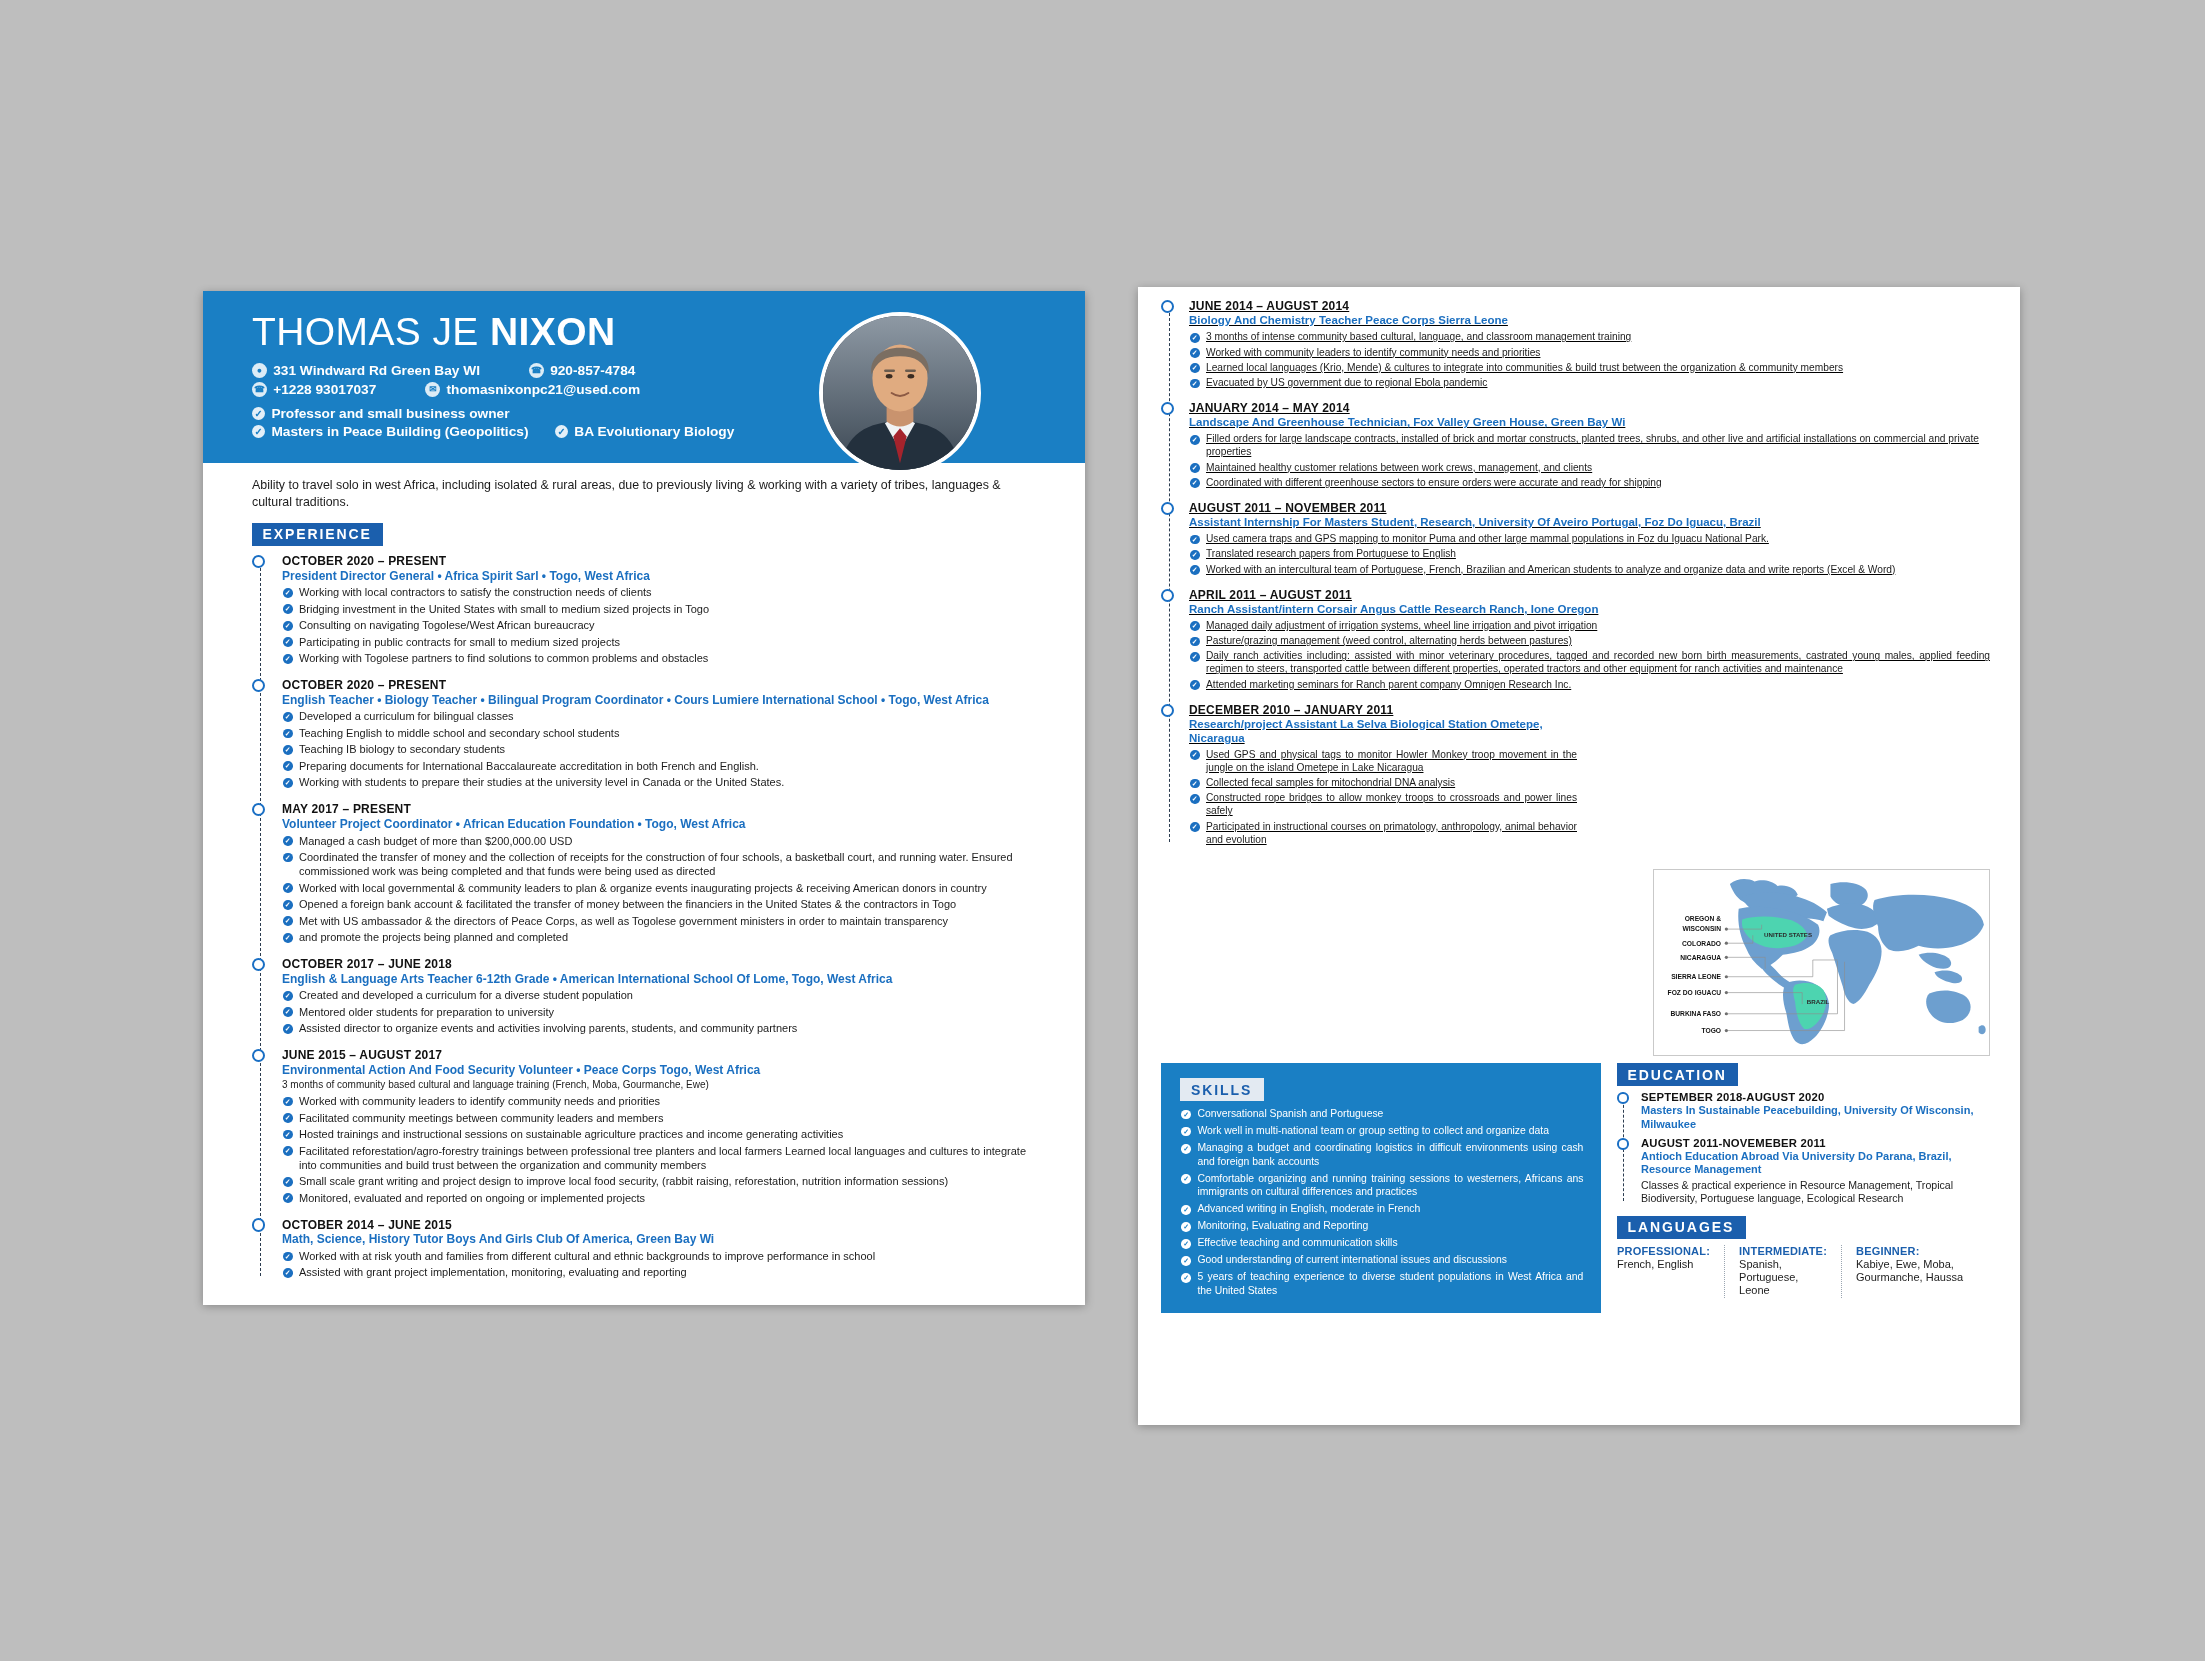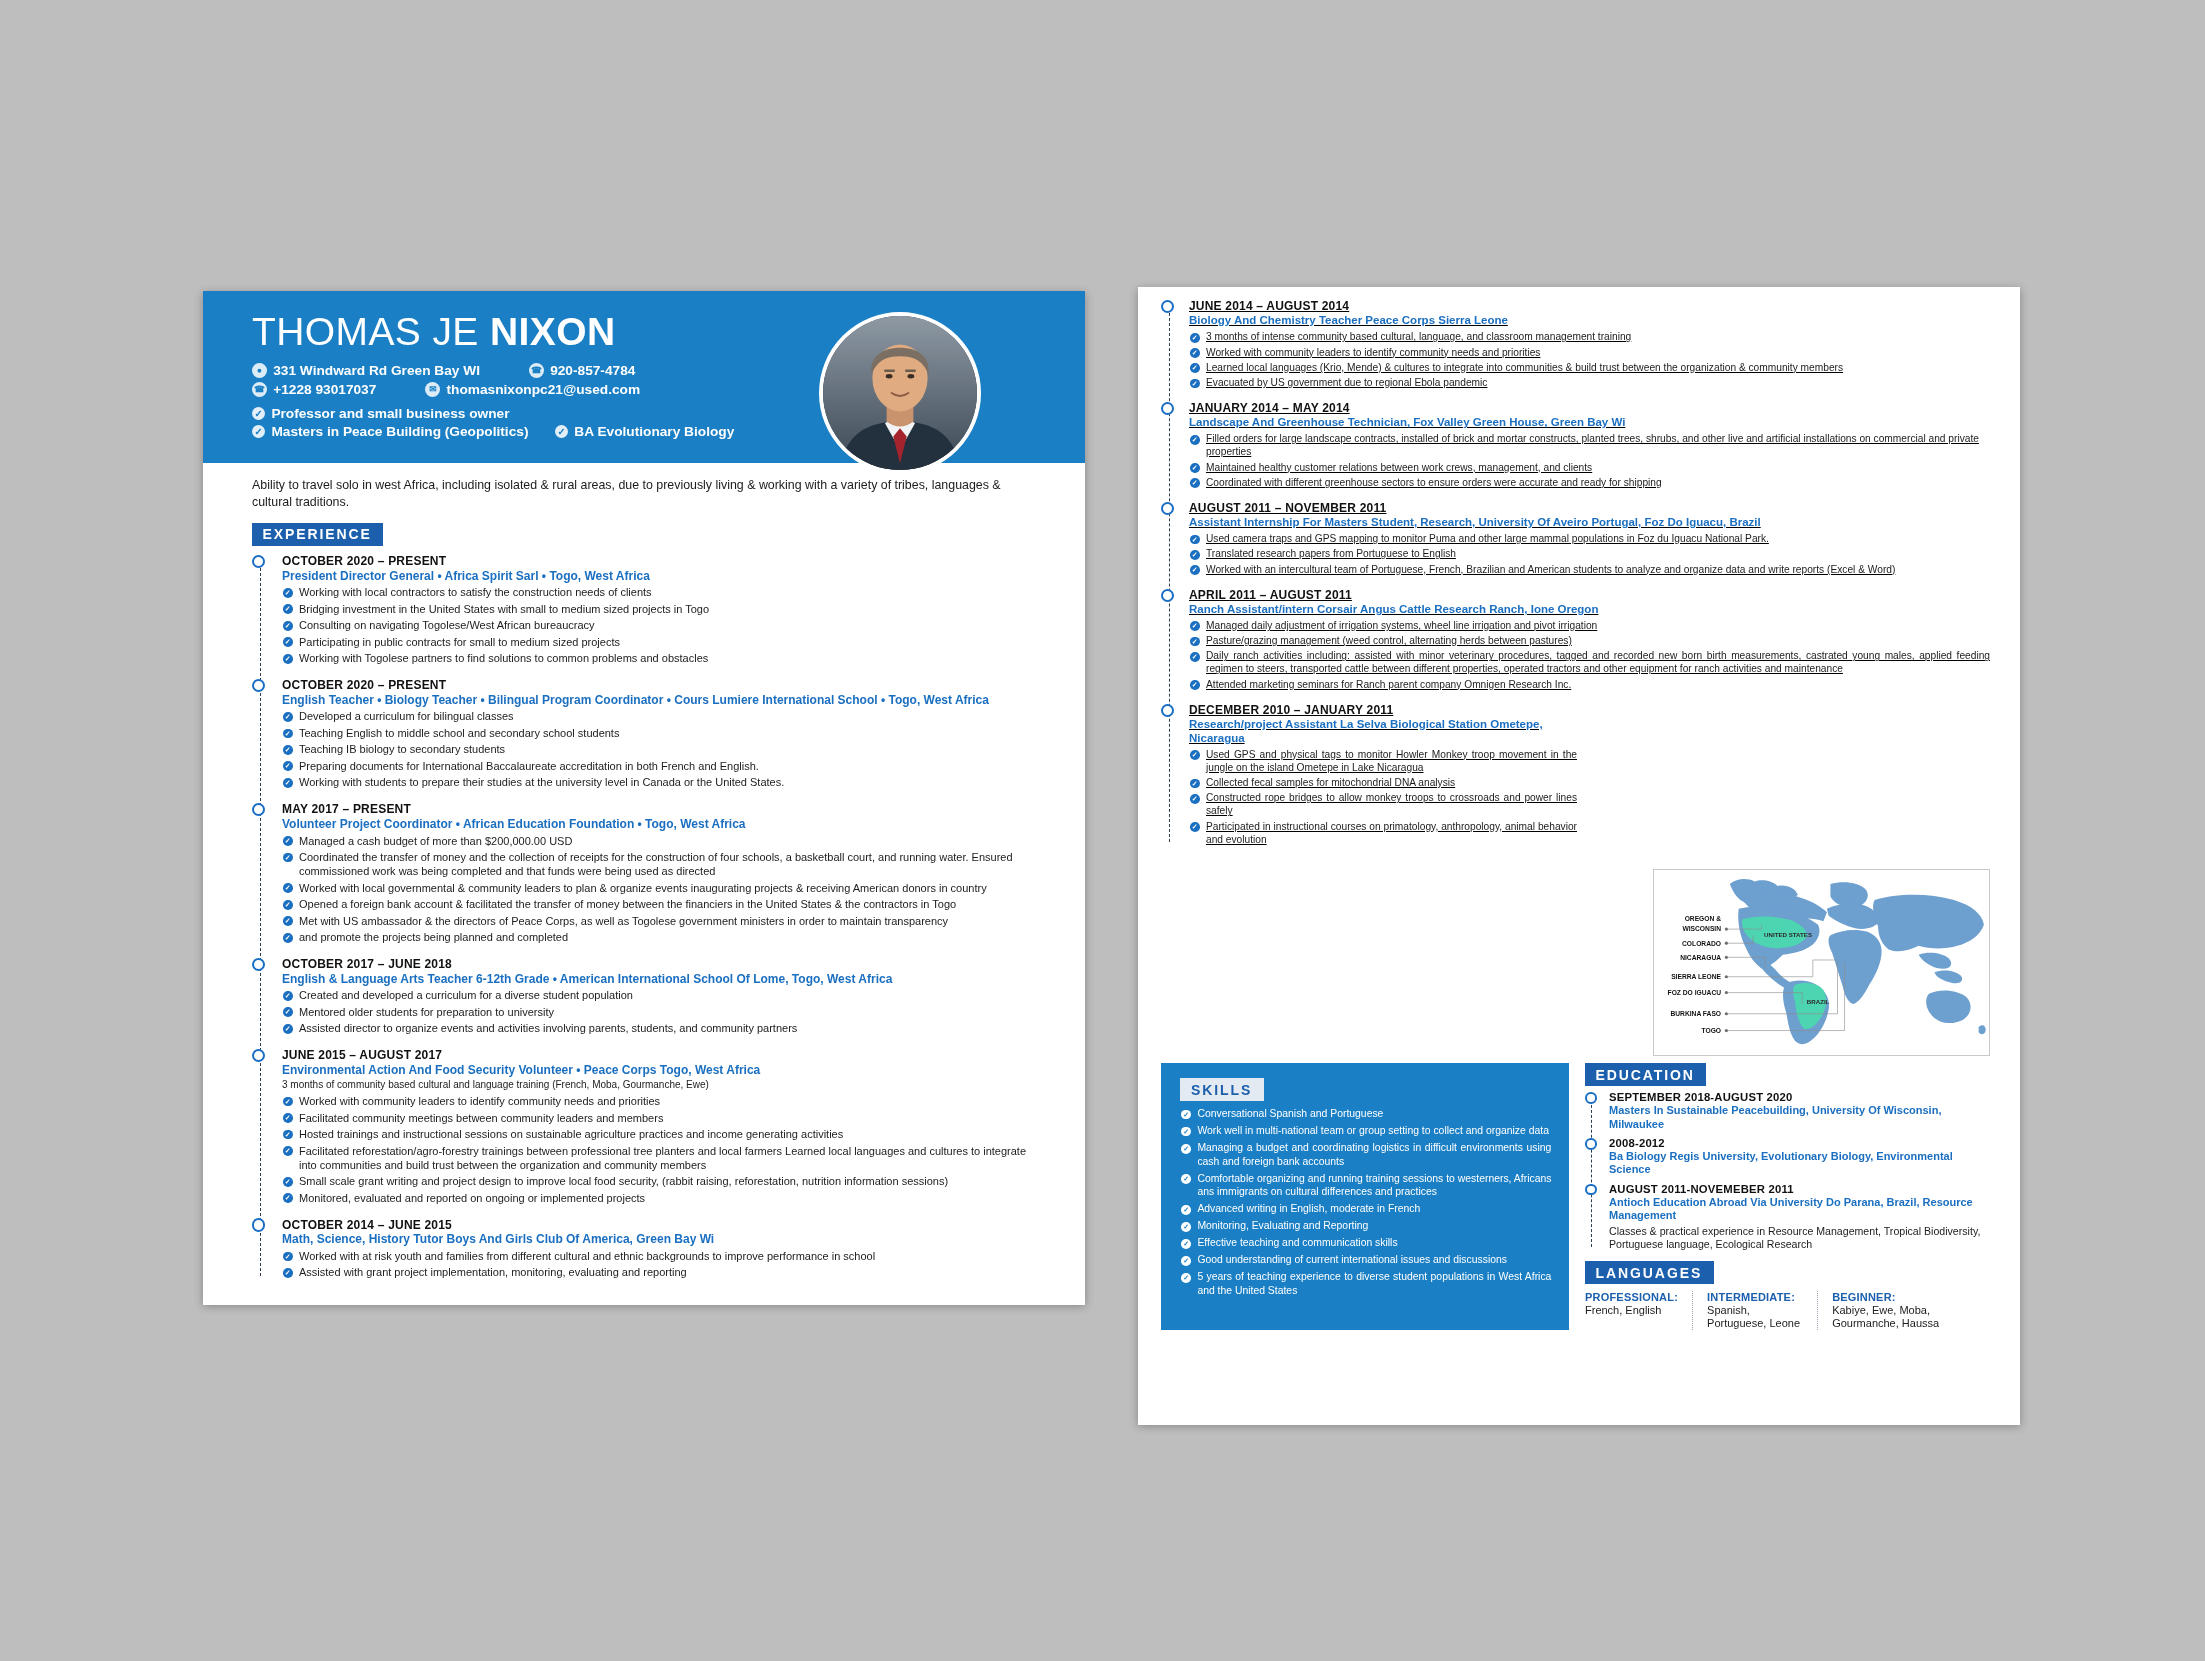--- a/index.html
+++ b/index.html
@@ -133,21 +133,21 @@
     position: absolute; right: 30px; top: 582px;
     width: 337px; height: 187px;
     border: 0.9px solid #c9c9c9; background: #fff;
     overflow: hidden;
   }
   .map-box svg { display: block; }
 
   
   .p2-bottom { position: absolute; left: 0; top: 776px; width: 100%; padding: 0 30px 0 23px; display: flex; gap: 16px; }
   .skills-panel {
-    width: 408px; background: #1a7fc4; color: #fff;
+    width: 440px; background: #1a7fc4; color: #fff;
     padding: 15px 17.6px 16px 19.4px;
   }
   .skills-panel ul.bl li { color: #fff; font-size: 10.4px; line-height: 1.3; margin-top: 3.5px; text-align: justify; }
   .skills-panel ul.bl li .bdot { background: #ffffff; color: #1a7fc4; }
   .skills-panel ul.bl { margin-top: 6.2px; }
 
   .right-col { flex: 1; }
   .edu-list { margin-top: 5.3px; }
   .edu-list .entry { margin-bottom: 6.2px; }
   .edu-list .e-date { font-size: 11.3px; }
@@ -497,25 +497,20 @@
         <div class="edu-list">
           <div class="timeline">
             <div class="tl-line"></div>
 
             <div class="entry">
               <div class="tl-dot"></div>
               <div class="e-date">SEPTEMBER 2018-AUGUST 2020</div>
               <div class="e-role">Masters In Sustainable Peacebuilding, University Of Wisconsin, Milwaukee</div>
             </div>
 
-            <div class="entry">
-              <div class="tl-dot"></div>
-              <div class="e-date">2008-2012</div>
-              <div class="e-role">Ba Biology Regis University, Evolutionary Biology, Environmental Science</div>
-            </div>
 
             <div class="entry">
               <div class="tl-dot"></div>
               <div class="e-date">AUGUST 2011-NOVEMEBER 2011</div>
               <div class="e-role">Antioch Education Abroad Via University Do Parana, Brazil, Resource Management</div>
               <div class="e-note">Classes &amp; practical experience in Resource Management, Tropical Biodiversity, Portuguese language, Ecological Research</div>
             </div>
           </div>
         </div>
 

